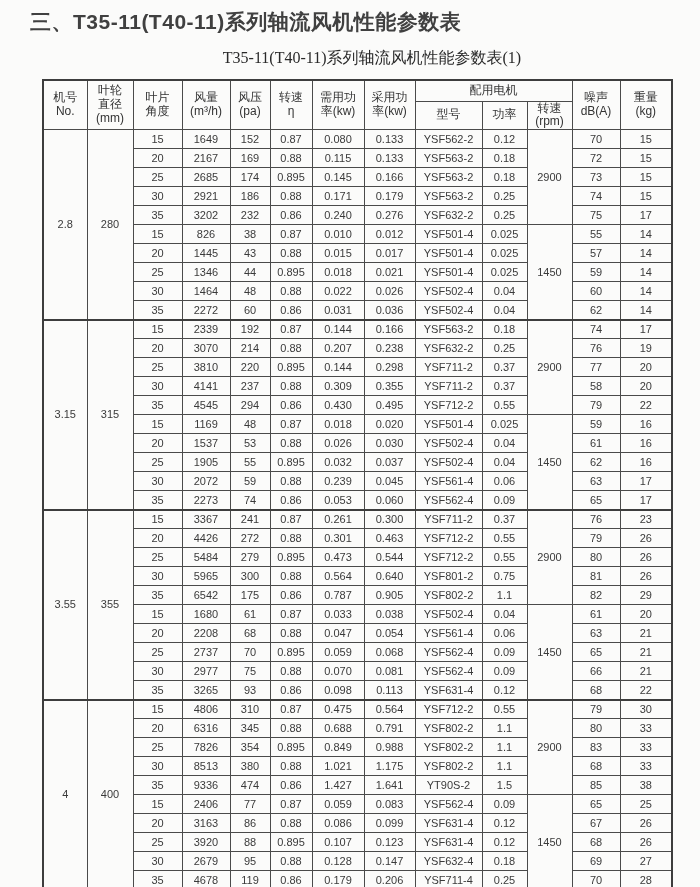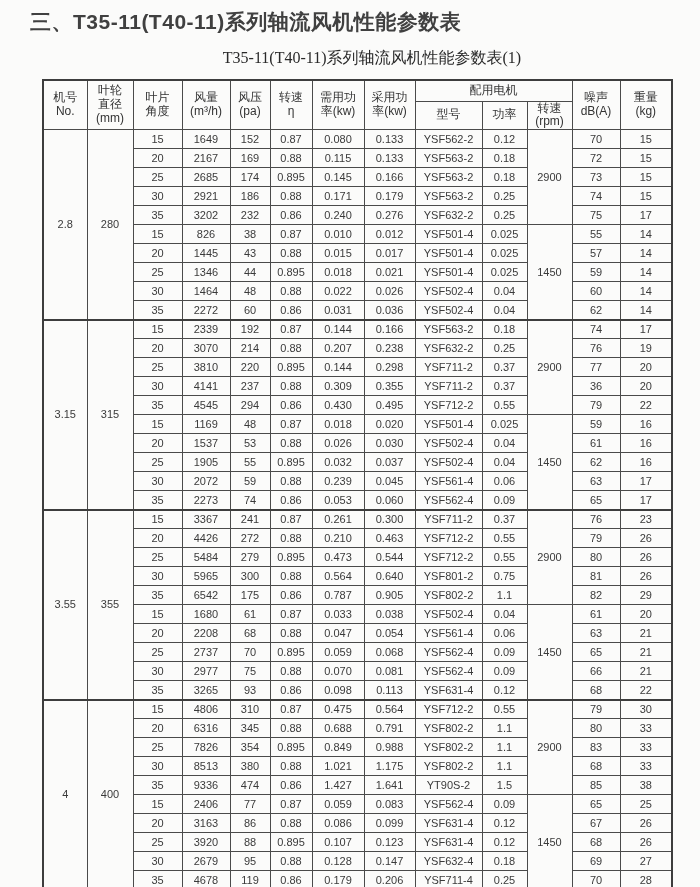--- a/index.html
+++ b/index.html
@@ -280,21 +280,21 @@
         </tr>
         <tr>
           <td class="cell-blade-angle">30</td>
           <td class="cell-air-volume">4141</td>
           <td class="cell-air-pressure">237</td>
           <td class="cell-speed-eta">0.88</td>
           <td class="cell-required-power">0.309</td>
           <td class="cell-adopted-power">0.355</td>
           <td class="cell-motor-model">YSF711-2</td>
           <td class="cell-motor-power">0.37</td>
-          <td class="cell-noise">36</td>
+          <td class="cell-noise">58</td>
           <td class="cell-weight">20</td>
         </tr>
         <tr>
           <td class="cell-blade-angle">35</td>
           <td class="cell-air-volume">4545</td>
           <td class="cell-air-pressure">294</td>
           <td class="cell-speed-eta">0.86</td>
           <td class="cell-required-power">0.430</td>
           <td class="cell-adopted-power">0.495</td>
           <td class="cell-motor-model">YSF712-2</td>
@@ -376,21 +376,21 @@
           <td class="cell-motor-power">0.37</td>
           <td rowspan="5" class="cell-motor-rpm">2900</td>
           <td class="cell-noise">76</td>
           <td class="cell-weight">23</td>
         </tr>
         <tr>
           <td class="cell-blade-angle">20</td>
           <td class="cell-air-volume">4426</td>
           <td class="cell-air-pressure">272</td>
           <td class="cell-speed-eta">0.88</td>
-          <td class="cell-required-power">0.210</td>
+          <td class="cell-required-power">0.301</td>
           <td class="cell-adopted-power">0.463</td>
           <td class="cell-motor-model">YSF712-2</td>
           <td class="cell-motor-power">0.55</td>
           <td class="cell-noise">79</td>
           <td class="cell-weight">26</td>
         </tr>
         <tr>
           <td class="cell-blade-angle">25</td>
           <td class="cell-air-volume">5484</td>
           <td class="cell-air-pressure">279</td>

